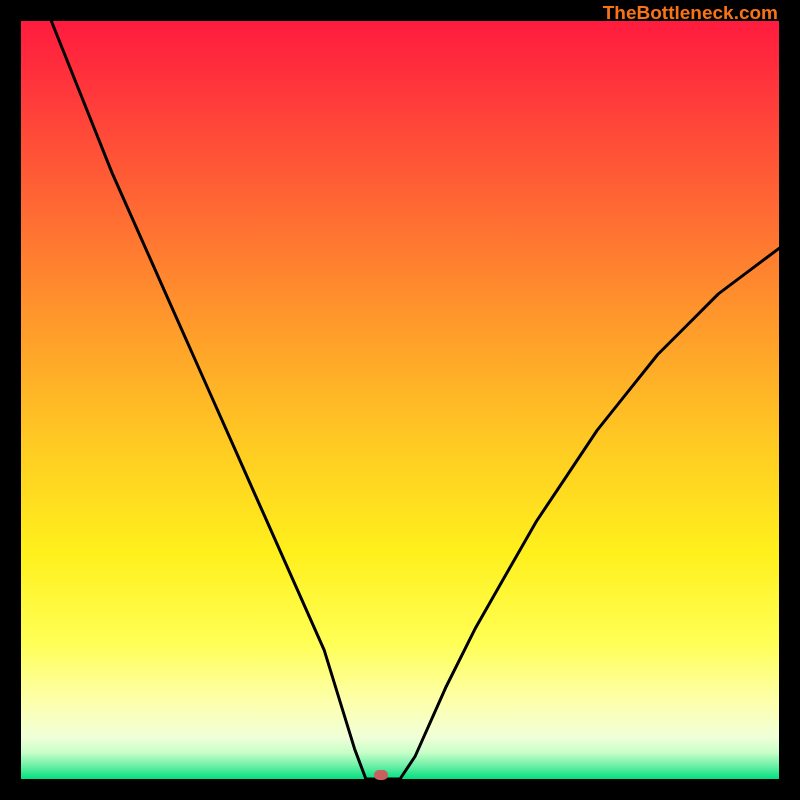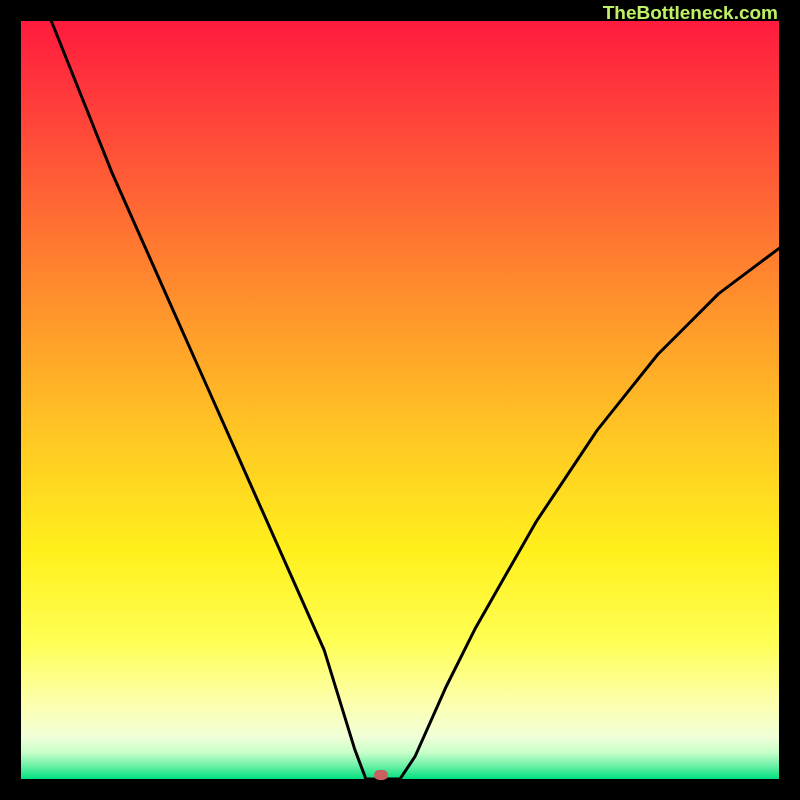--- a/index.html
+++ b/index.html
@@ -39,21 +39,21 @@
     width: 100%;
     height: 100%;
   }
   .watermark {
     position: absolute;
     top: 2px;
     right: 22px;
     font-family: Arial, Helvetica, sans-serif;
     font-size: 19px;
     font-weight: bold;
-    color: #bef264;
+    color: #f97316;
     letter-spacing: 0px;
   }
   .marker {
     position: absolute;
     width: 14px;
     height: 10px;
     background: #c86060;
     border-radius: 5px;
   }
 </style>

